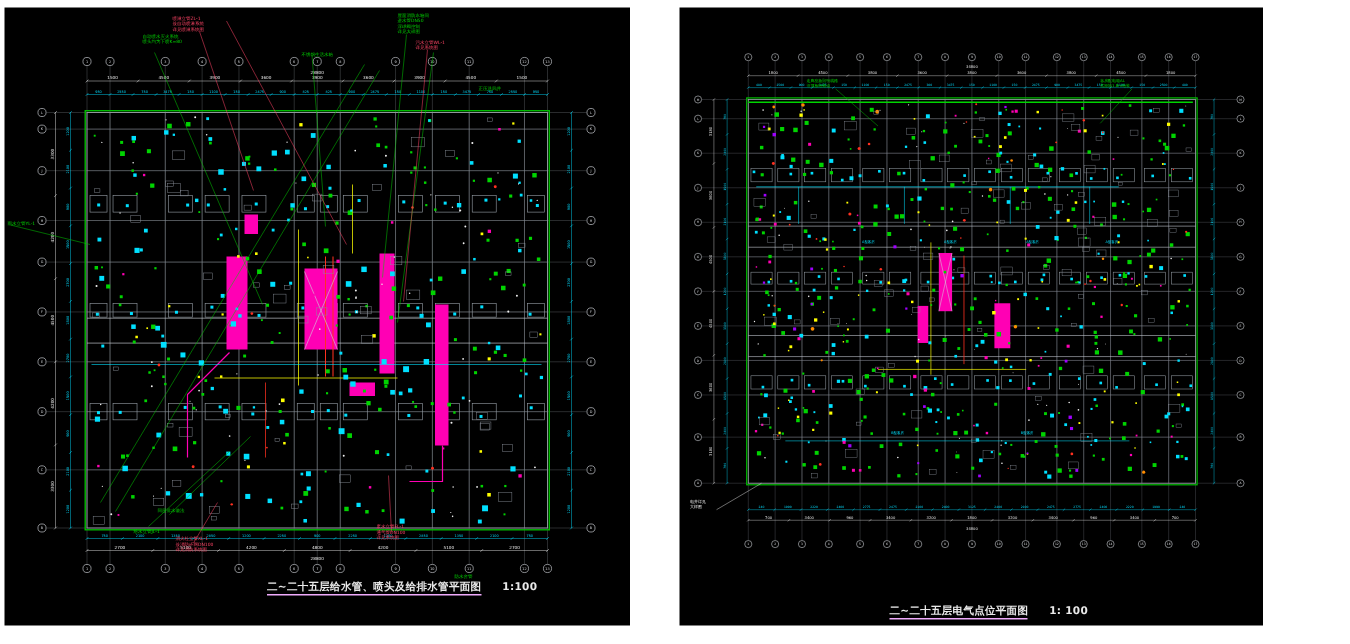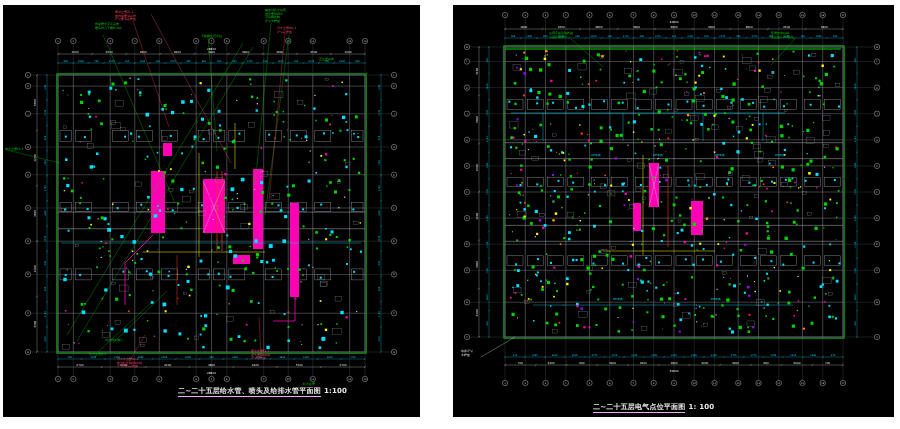--- a/index.html
+++ b/index.html
@@ -1,25 +1,25 @@
 <!DOCTYPE html>
 <html><head>
 <meta charset="utf-8">
 <style>
   html,body{margin:0;padding:0}
   body{width:900px;height:429px;background:#ffffff;position:relative;overflow:hidden;
        font-family:"DejaVu Sans",sans-serif}
   .panel{position:absolute;top:5px;height:412px;background:#000}
   #panel-left{left:3px;width:417px}
-  #panel-right{left:453px;width:441px}
+  #panel-right{left:453px;width:389px}
   svg.plan{position:absolute;left:0;top:0;width:100%;height:100%;display:block}
   .panel-title{position:absolute;color:#e9e9e9;font-weight:bold;font-size:7px;
                white-space:nowrap;letter-spacing:0.2px}
   .panel-title .t{border-bottom:1px solid #f0abfc;padding-bottom:0.5px}
-  .panel-title .s{margin-left:3px}
+  .panel-title .s{margin-left:14px}
   #title-left{left:175px;top:381px}
   #title-right{left:140px;top:397px}
 </style>
 </head>
 <body>
 
 <div class="panel" id="panel-left">
   <svg class="plan" viewBox="0 0 417 412">
       <g>
         <line x1="55" y1="39" x2="55" y2="371" stroke="#6f737a" stroke-width="0.25"></line>

